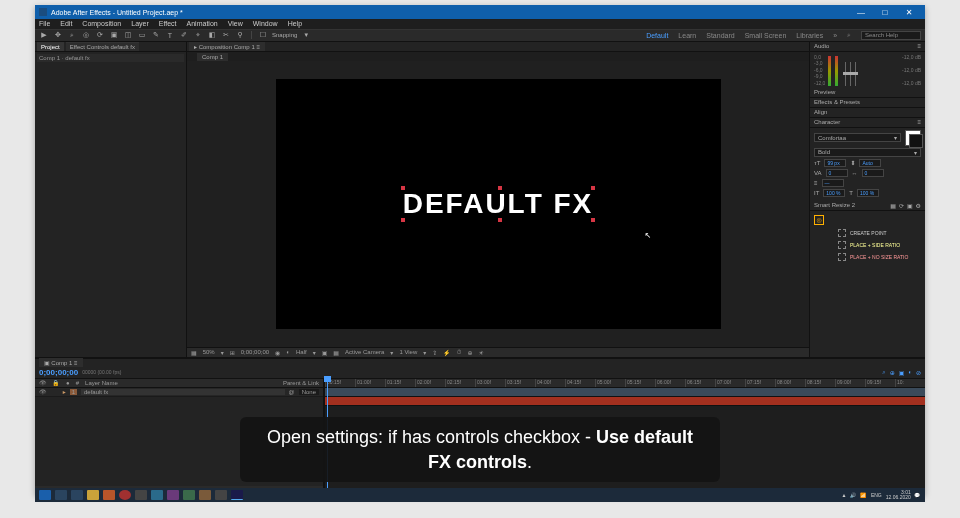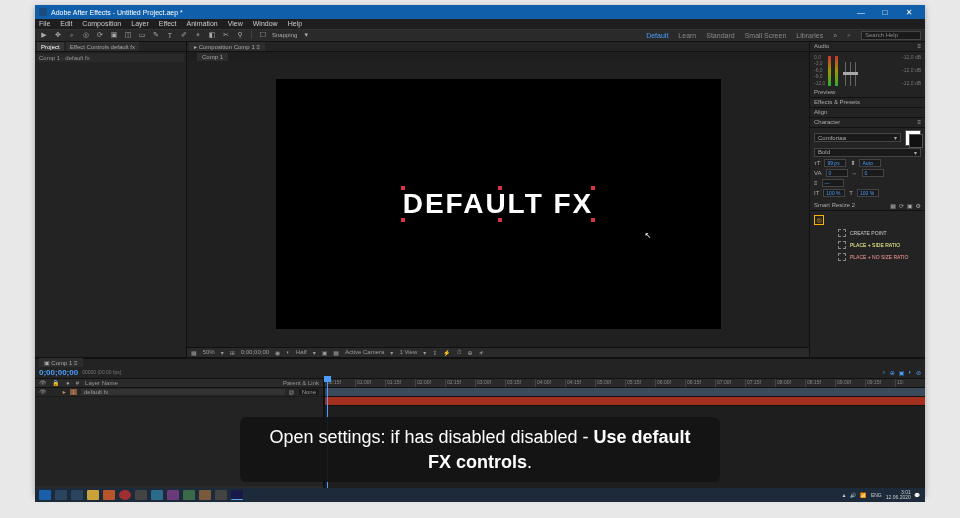--- a/index.html
+++ b/index.html
@@ -364,21 +364,21 @@
         <div class="tl-track">
             <div class="tl-bar" style="left:0;right:0;background:#a3301f"></div>
           </div>
         <div class="playhead"></div>
       </div>
     </div>
   </div>
 </div>
 
 <div class="caption">
-  <span>Open settings: if has disabled disabled - </span><b>Use default FX controls</b><span>.</span>
+  <span>Open settings: if has controls checkbox - </span><b>Use default FX controls</b><span>.</span>
 </div>
 
 <div class="taskbar">
   <div class="tb-icon" style="background:#1a5fab"></div>
   <div class="tb-icon"></div>
   <div class="tb-icon"></div>
   <div class="tb-icon" style="background:#c9a23a"></div>
   <div class="tb-icon" style="background:#b8552a"></div>
   <div class="tb-icon" style="background:#a03030;border-radius:50%"></div>
   <div class="tb-icon" style="background:#444"></div>

